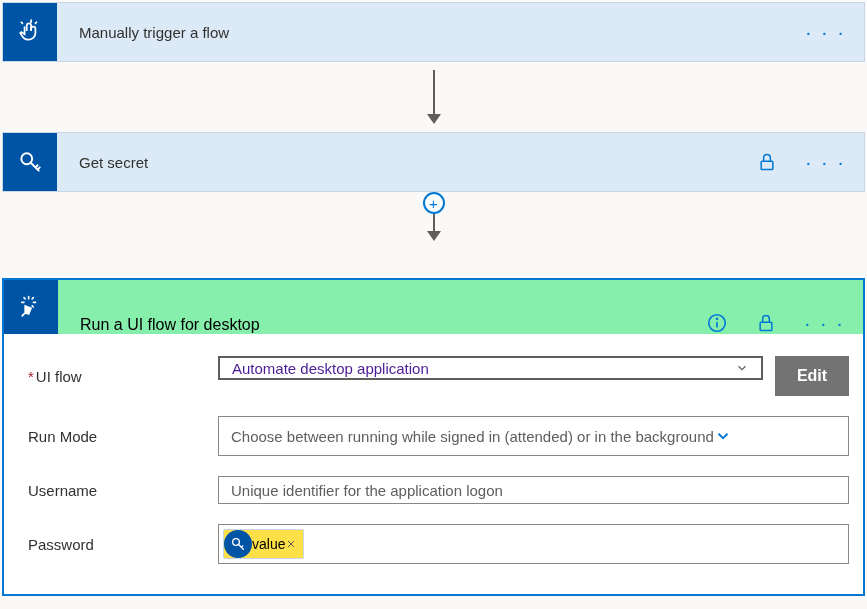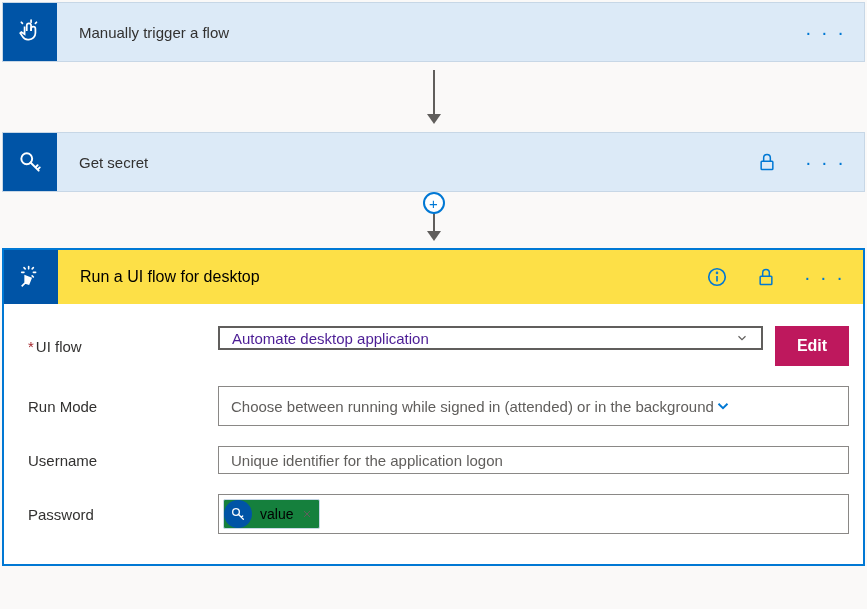--- a/index.html
+++ b/index.html
@@ -75,24 +75,25 @@
     cursor: pointer;
   }
 
   .panel {
     border: 2px solid #0078d4;
     border-top: none;
     background: #fff;
   }
   .panel-header {
     border-top: 2px solid #0078d4;
-    background: #fde047;
-    display: flex;
-    align-items: center;
+    background: #86efac;
+    display: flex;
+    align-items: flex-end;
     height: 56px;
+    margin-top: 30px;
   }
   .panel-header .card-icon { background: #0054a6; }
   .panel-body {
     padding: 22px 14px 10px 24px;
   }
   .form-row {
     display: flex;
     align-items: center;
     margin-bottom: 20px;
   }
@@ -114,21 +115,21 @@
     border: 2px solid #605e5c;
     display: flex;
     align-items: center;
     padding: 0 12px;
     font-size: 15px;
     color: #4c1d95;
     justify-content: space-between;
     cursor: pointer;
   }
   .edit-btn {
-    background: #be185d;
+    background: #737373;
     color: #fff;
     border: none;
     height: 40px;
     width: 74px;
     font-size: 16px;
     font-weight: 600;
     cursor: pointer;
   }
   .text-input {
     flex: 1;
@@ -146,27 +147,26 @@
     display: flex;
     align-items: center;
     padding: 4px;
     font-size: 15px;
   }
   .input-wrap .ph { color: #605e5c; padding-left: 8px; display:flex; align-items:center; justify-content:flex-start; width:100%; }
   .chevron-blue { color: #0078d4; }
   .token {
     display: inline-flex;
     align-items: center;
-    background: #15803d;
+    background: #fde047;
     border: 1px solid #c7d7e6;
     height: 30px;
     padding-right: 6px;
     font-size: 14px;
     border-radius: 2px;
-    gap: 8px;
   }
   .token-icon {
     width: 28px; height: 28px;
     background: #0054a6;
     border-radius: 50%;
     display:flex; align-items:center; justify-content:center;
   }
   .token-x { cursor: pointer; }
 
   svg { display: block; }

